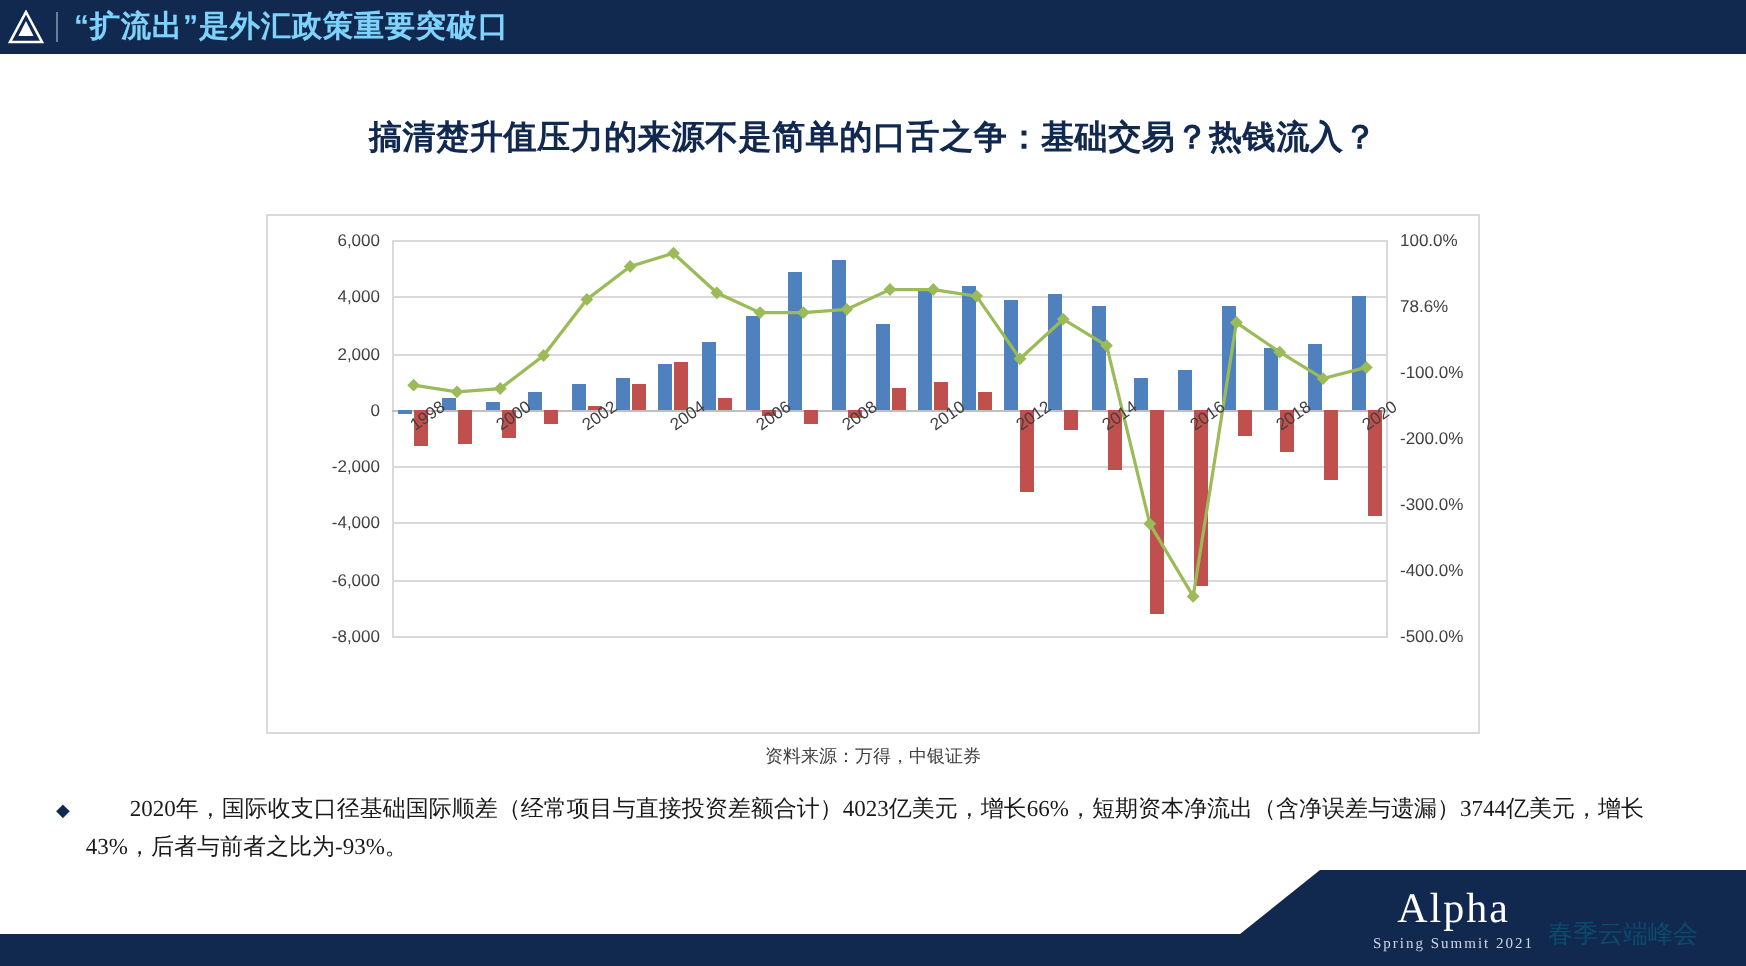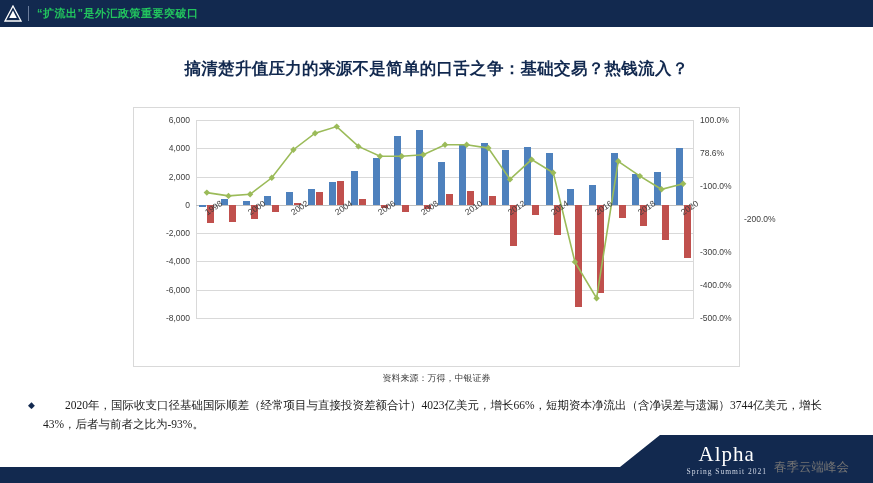--- a/index.html
+++ b/index.html
@@ -19,21 +19,21 @@
   }
   #header-logo {
     width:26px; height:27px; display:flex; align-items:center; justify-content:center;
     flex:0 0 auto;
   }
   #header-logo svg { display:block; }
   #header-divider {
     width:1px; height:15px; background:#6b7d9c; margin:0 8px 0 2px; flex:0 0 auto;
   }
   #header-title {
-    color:#22c55e; font-size:11px; font-weight:bold; letter-spacing:0.5px;
+    color:#7dd3fc; font-size:15px; font-weight:bold; letter-spacing:0.5px;
     white-space:nowrap;
   }
   
   #slide-title {
     position:absolute; left:0; top:58px; width:873px; text-align:center;
     color:#12294f; font-size:16.5px; font-weight:bold; letter-spacing:0.3px;
   }
   
   #chart-card {
     position:absolute; left:133px; top:107px; width:607px; height:260px;
@@ -101,21 +101,21 @@
   }
   #footer-alpha {
     color:#ffffff; font-family:"Liberation Serif", serif; font-size:21px; letter-spacing:1px;
     line-height:1;
   }
   #footer-sub {
     color:#cfd6e4; font-family:"Liberation Serif", serif; 
     font-size:7.5px; letter-spacing:1px; margin-top:2px; text-align:center;
   }
   #footer-cn {
-    color:#737373; font-size:12.5px; line-height:1; margin-left:7px; padding-bottom:3px;
+    color:#0c4a6e; font-size:12.5px; line-height:1; margin-left:7px; padding-bottom:3px;
   }
 </style>
 </head>
 <body>
 
 <div id="header-bar">
   <div id="header-logo">
     <svg width="18" height="17" viewBox="0 0 18 17" aria-hidden="true">
       <polygon points="9,1 17,16 1,16" fill="none" stroke="#ffffff" stroke-width="1.3"></polygon>
       <polygon points="9,5.5 12.8,13 5.2,13" fill="#ffffff"></polygon>
@@ -144,21 +144,21 @@
       <div class="ytick left" style="top: 109.143px;">-2,000</div>
       <div class="gridline" style="top: 141.429px;"></div>
       <div class="ytick left" style="top: 137.429px;">-4,000</div>
       <div class="gridline" style="top: 169.714px;"></div>
       <div class="ytick left" style="top: 165.714px;">-6,000</div>
       <div class="gridline" style="top: 198px;"></div>
       <div class="ytick left" style="top: 194px;">-8,000</div>
       <div class="ytick right" style="top: -4px;">100.0%</div>
       <div class="ytick right" style="top: 29px;">78.6%</div>
       <div class="ytick right" style="top: 62px;">-100.0%</div>
-      <div class="ytick right" style="top: 95px; margin-left: 44px;">-200.0%</div>
+      <div class="ytick right" style="top: 95px;">-200.0%</div>
       <div class="ytick right" style="top: 128px;">-300.0%</div>
       <div class="ytick right" style="top: 161px;">-400.0%</div>
       <div class="ytick right" style="top: 194px;">-500.0%</div>
       <div class="bar blue" style="left: 3.32609px; top: 84.8571px; width: 7px; height: 2.12143px;"></div>
       <div class="bar red" style="left: 11.3261px; top: 84.8571px; width: 7px; height: 18.3857px;"></div>
       <div class="bar blue" style="left: 24.9783px; top: 79.2px; width: 7px; height: 5.65714px;"></div>
       <div class="bar red" style="left: 32.9783px; top: 84.8571px; width: 7px; height: 16.9714px;"></div>
       <div class="bar blue" style="left: 46.6304px; top: 80.6143px; width: 7px; height: 4.24286px;"></div>
       <div class="bar red" style="left: 54.6304px; top: 84.8571px; width: 7px; height: 14.1429px;"></div>
       <div class="bar blue" style="left: 68.2826px; top: 76.3714px; width: 7px; height: 8.48571px;"></div>

